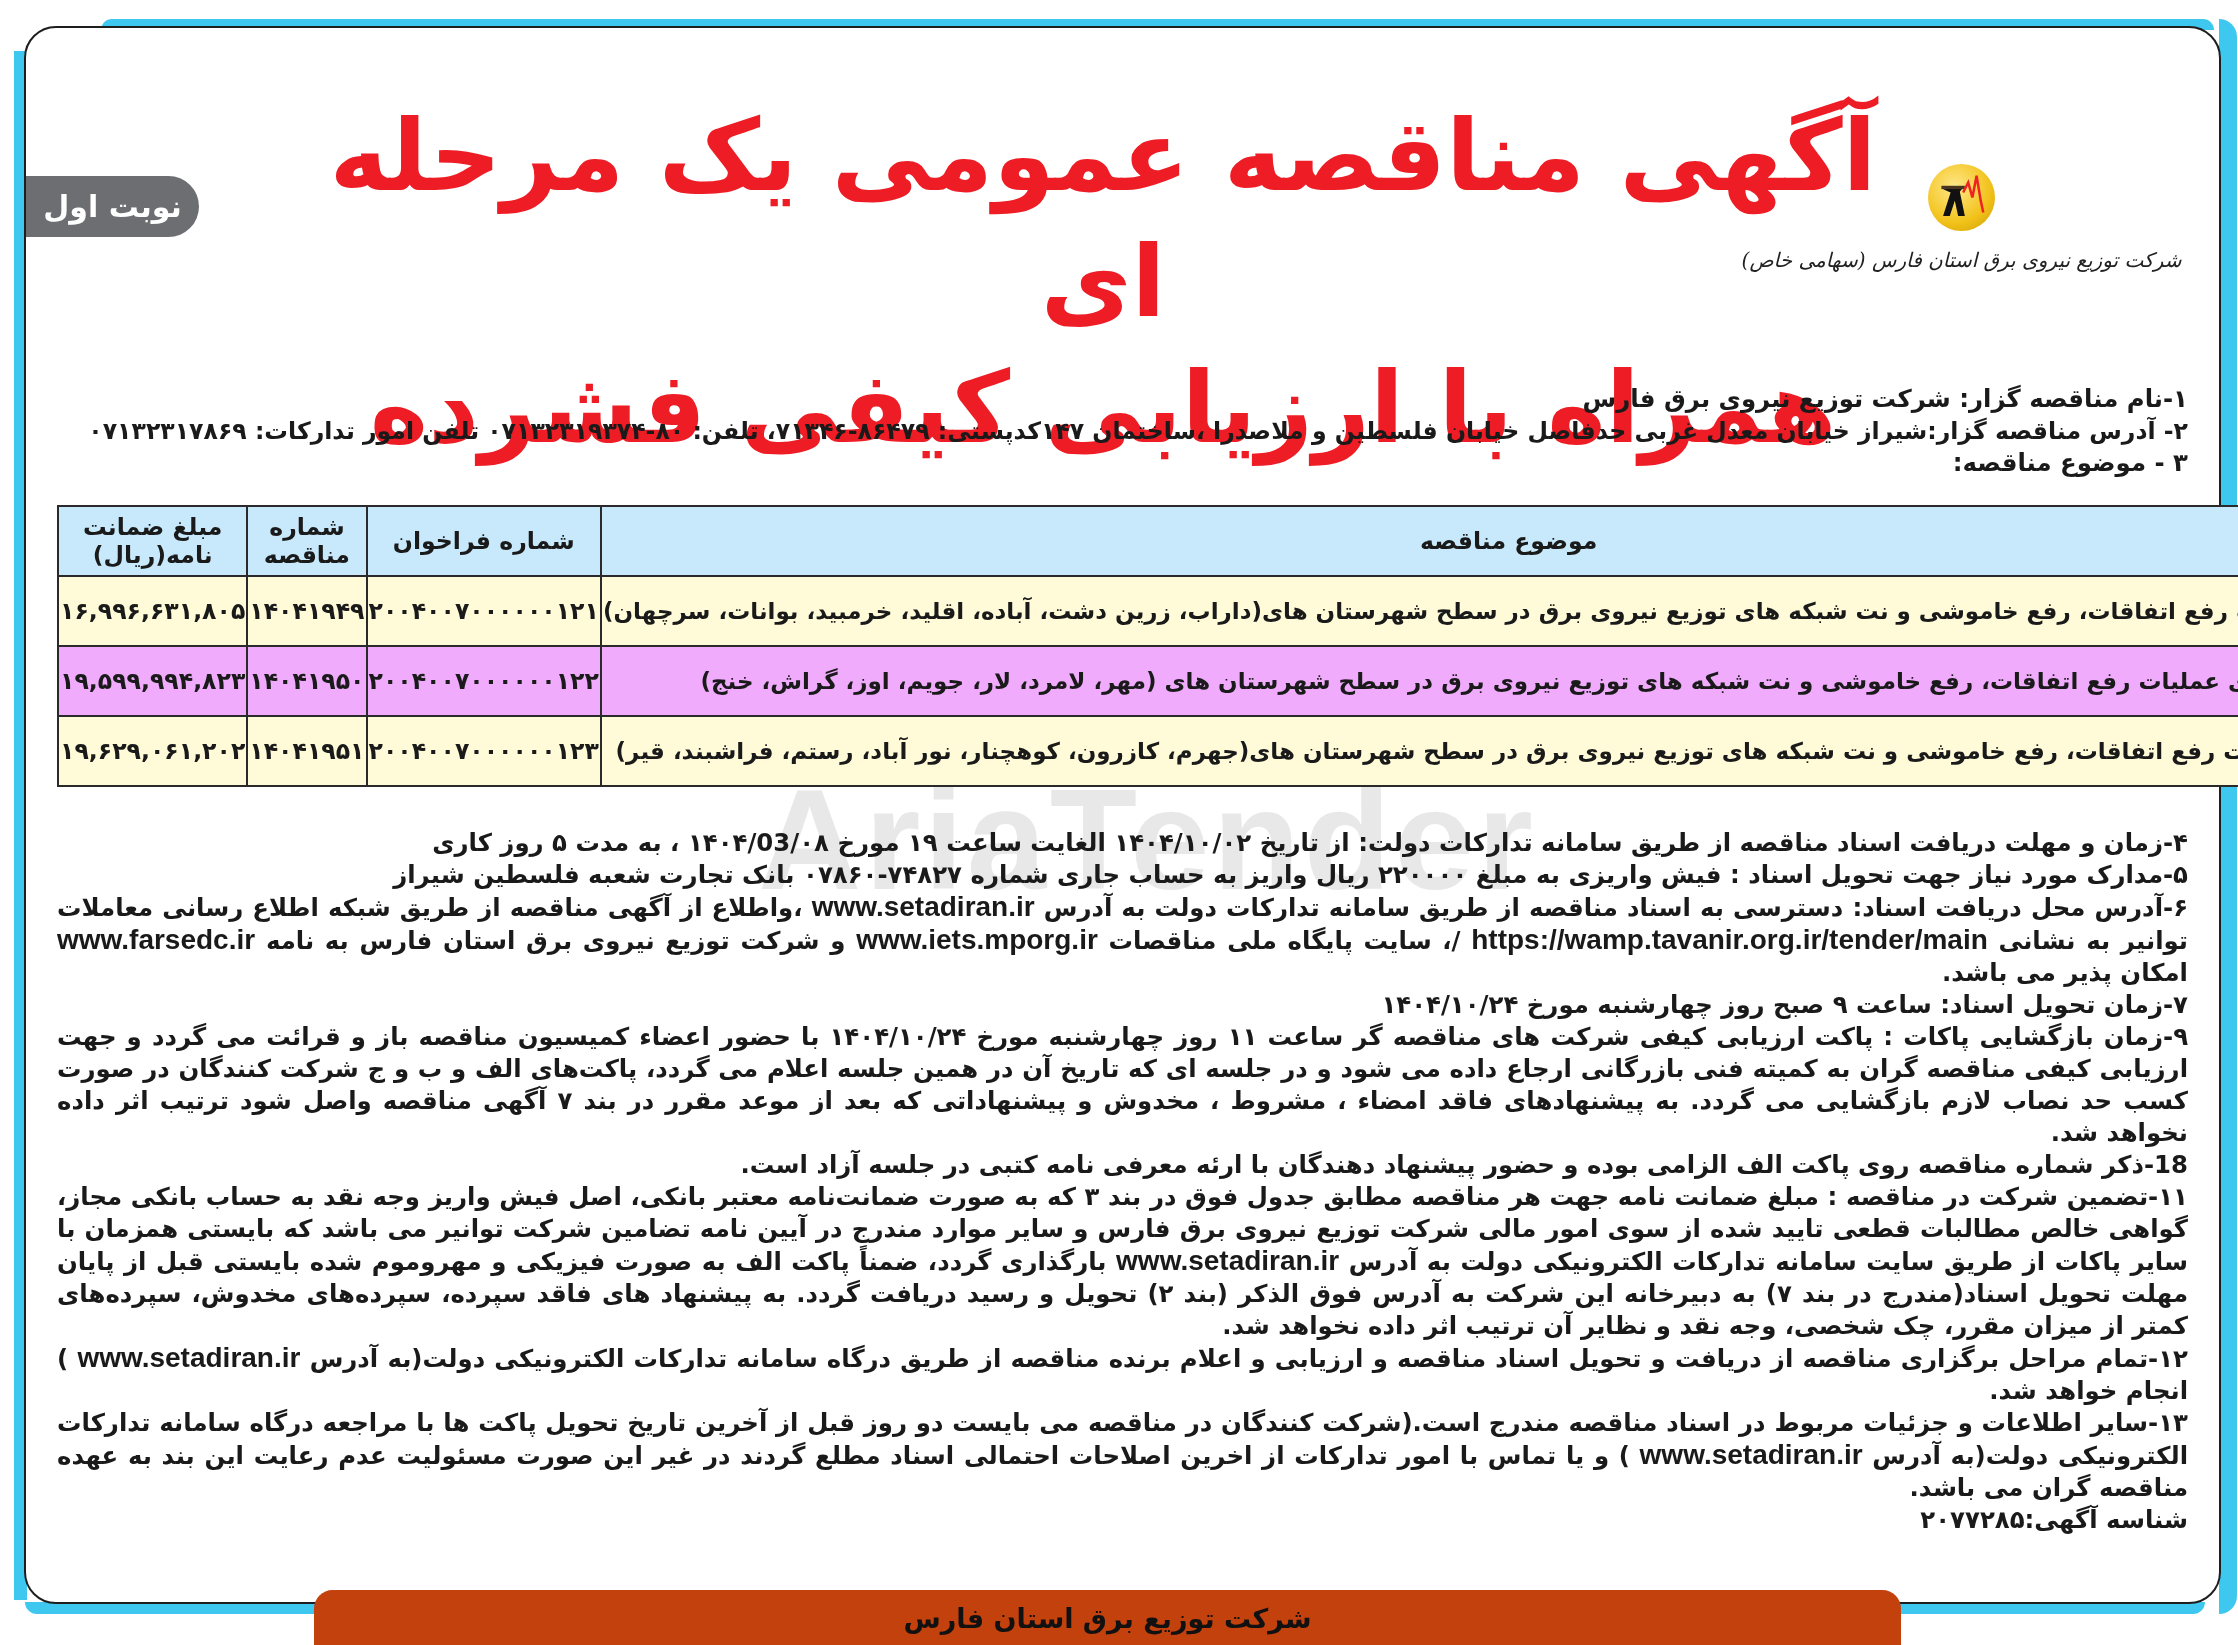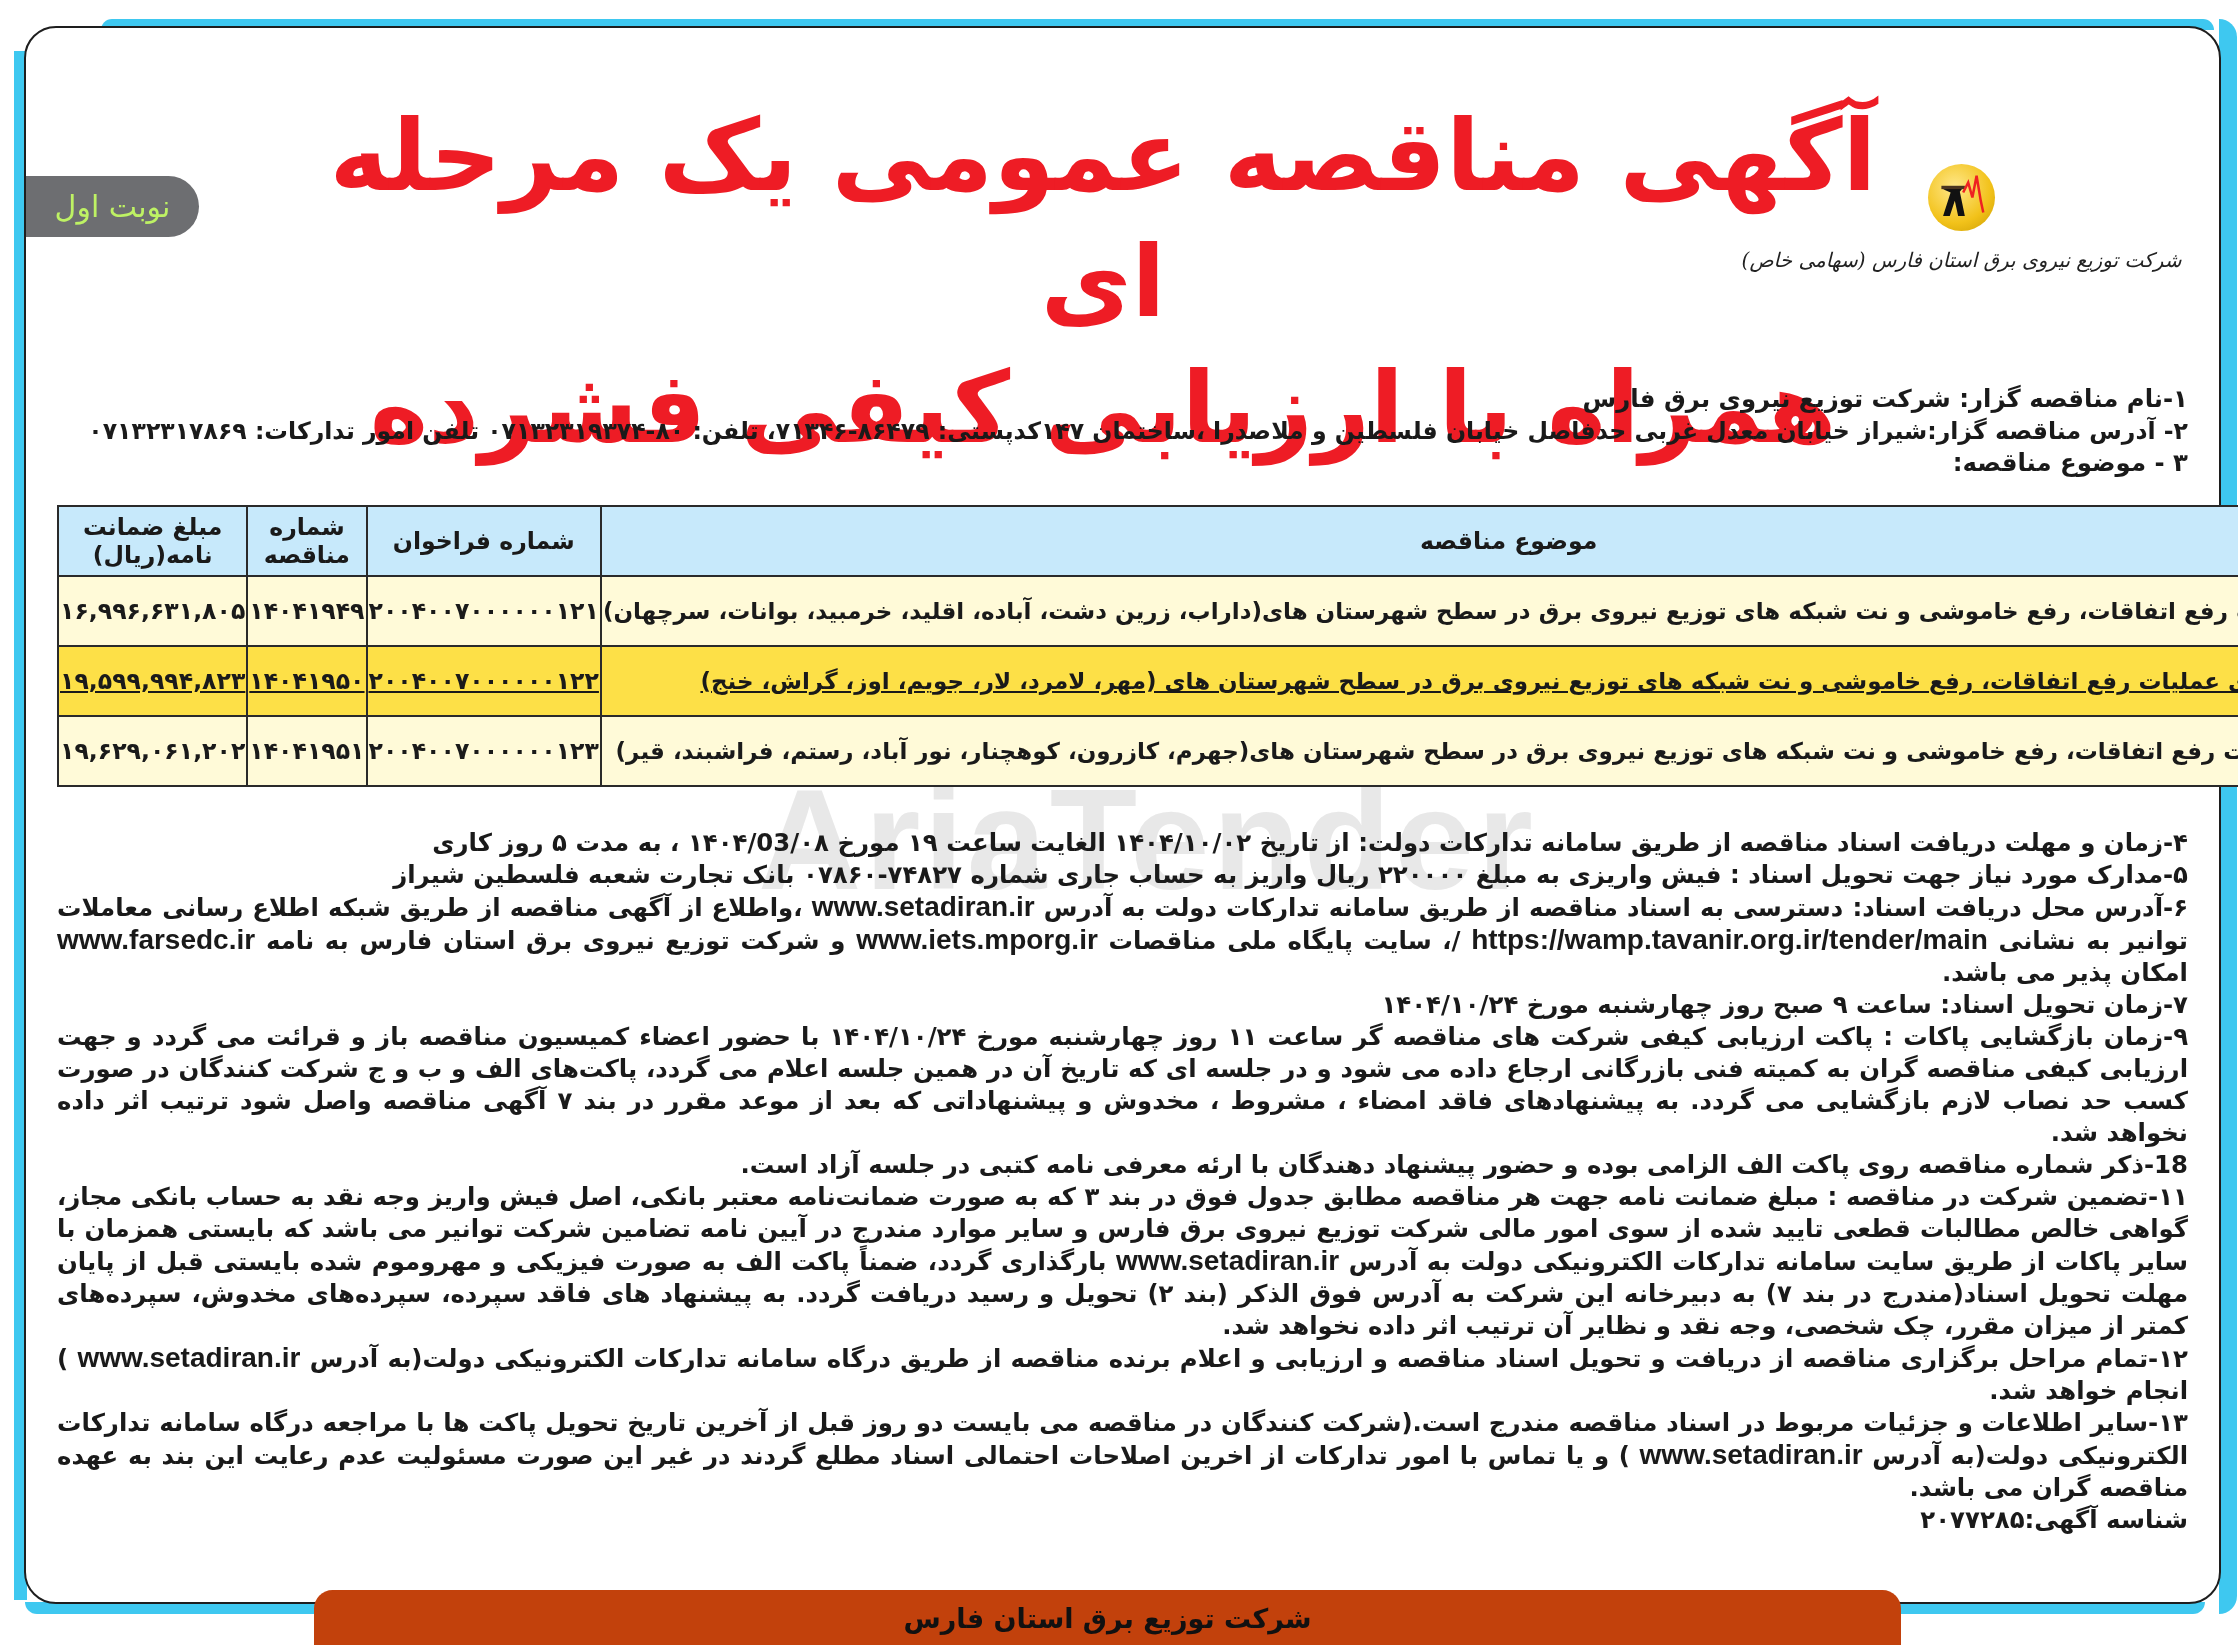--- a/index.html
+++ b/index.html
@@ -4,43 +4,43 @@
 <style>
   html, body { margin:0; padding:0; background:#ffffff; }
   body { width:2239px; height:1646px; position:relative; overflow:hidden;
          font-family:"DejaVu Sans", sans-serif; color:#1a1a1a; }
   .blue-right { position:absolute; top:18.5px; right:1.7px; width:18.5px; height:1595px; background:#3ec8f0; border-radius:0 25px 25px 0; }
   .blue-top { position:absolute; top:18.5px; left:101px; right:25px; height:11.8px; background:#3ec8f0; border-radius:25px 25px 0 0; }
   .blue-bottom { position:absolute; bottom:32px; left:25px; right:34px; height:11.8px; background:#3ec8f0; border-radius:0 0 25px 25px; }
   .blue-left { position:absolute; top:51px; left:13.5px; width:13.5px; height:1549px; background:#3ec8f0; }
   .frame { position:absolute; top:26px; left:23.6px; right:18.5px; bottom:42px; border:2.5px solid #1e1e1e; border-radius:32px; background:#fff; }
 
-  .badge { position:absolute; top:176px; left:26px; width:173px; height:61px; background:#6d6e71; color:#bef264;
+  .badge { position:absolute; top:176px; left:26px; width:173px; height:61px; background:#6d6e71; color:#ffffff;
            border-radius:0 34px 34px 0; display:flex; align-items:center; justify-content:center;
-           font-weight:normal; font-size:30px; }
+           font-weight:bold; font-size:30px; }
 
   .logo { position:absolute; top:164px; right:109px; width:337px; height:109px; display:flex; flex-direction:column; align-items:center; }
   .logo-mark { width:67px; height:67px; border-radius:50%; background:radial-gradient(circle at 40% 35%, #ffe88a, #f2c21a 60%, #c99a00); position:relative; }
   .logo-mark svg { position:absolute; inset:0; }
   .logo-text { font-family:"DejaVu Serif", serif; font-style:italic; font-size:20px; margin-top:17px; color:#222; white-space:nowrap; }
 
   .headline { position:absolute; top:93px; left:320px; width:1566px; text-align:center; color:#ee1c25;
               font-weight:bold; font-size:99px; line-height:126px; }
 
   .content { position:absolute; top:383px; left:57px; right:51px; font-weight:bold; font-size:24.4px; line-height:32px; }
   .line { white-space:nowrap; }
   .para { margin:0; text-align:justify; text-align-last:right; }
   .latin { font-family:"Liberation Sans", sans-serif; direction:ltr; unicode-bidi:embed; font-size:28px; }
 
   table.tenders { position:absolute; top:505px; left:57px; width:1854px; border-collapse:collapse; font-weight:bold; font-size:23.6px; }
   table.tenders th, table.tenders td { border:2.5px solid #2a2a2a; text-align:center; }
   table.tenders th { background:#c7e9fb; height:66px; font-size:23.6px; }
   table.tenders td { height:66px; }
   tr.yellow td { background:#fffad8; }
-  tr.blue td { background:#fde047;text-decoration:underline; }
+  tr.blue td { background:#f0abfc; }
   td.subj { text-align:right; padding-right:22px; white-space:nowrap; font-size:23px; }
 
   .watermark { position:absolute; top:758px; left:758px; font-family:"Liberation Sans", sans-serif; font-weight:bold;
                font-size:143px; color:rgba(190,190,190,0.35); direction:ltr; pointer-events:none; letter-spacing:3.4px; }
 
   .footer-bar { position:absolute; left:314px; width:1587px; top:1590px; height:56px; background:#c2410c;
                 border-radius:18.5px 18.5px 0 0; display:flex; align-items:center; justify-content:center;
                 font-weight:bold; font-size:27px; color:#111; }
 </style>
 </head>

